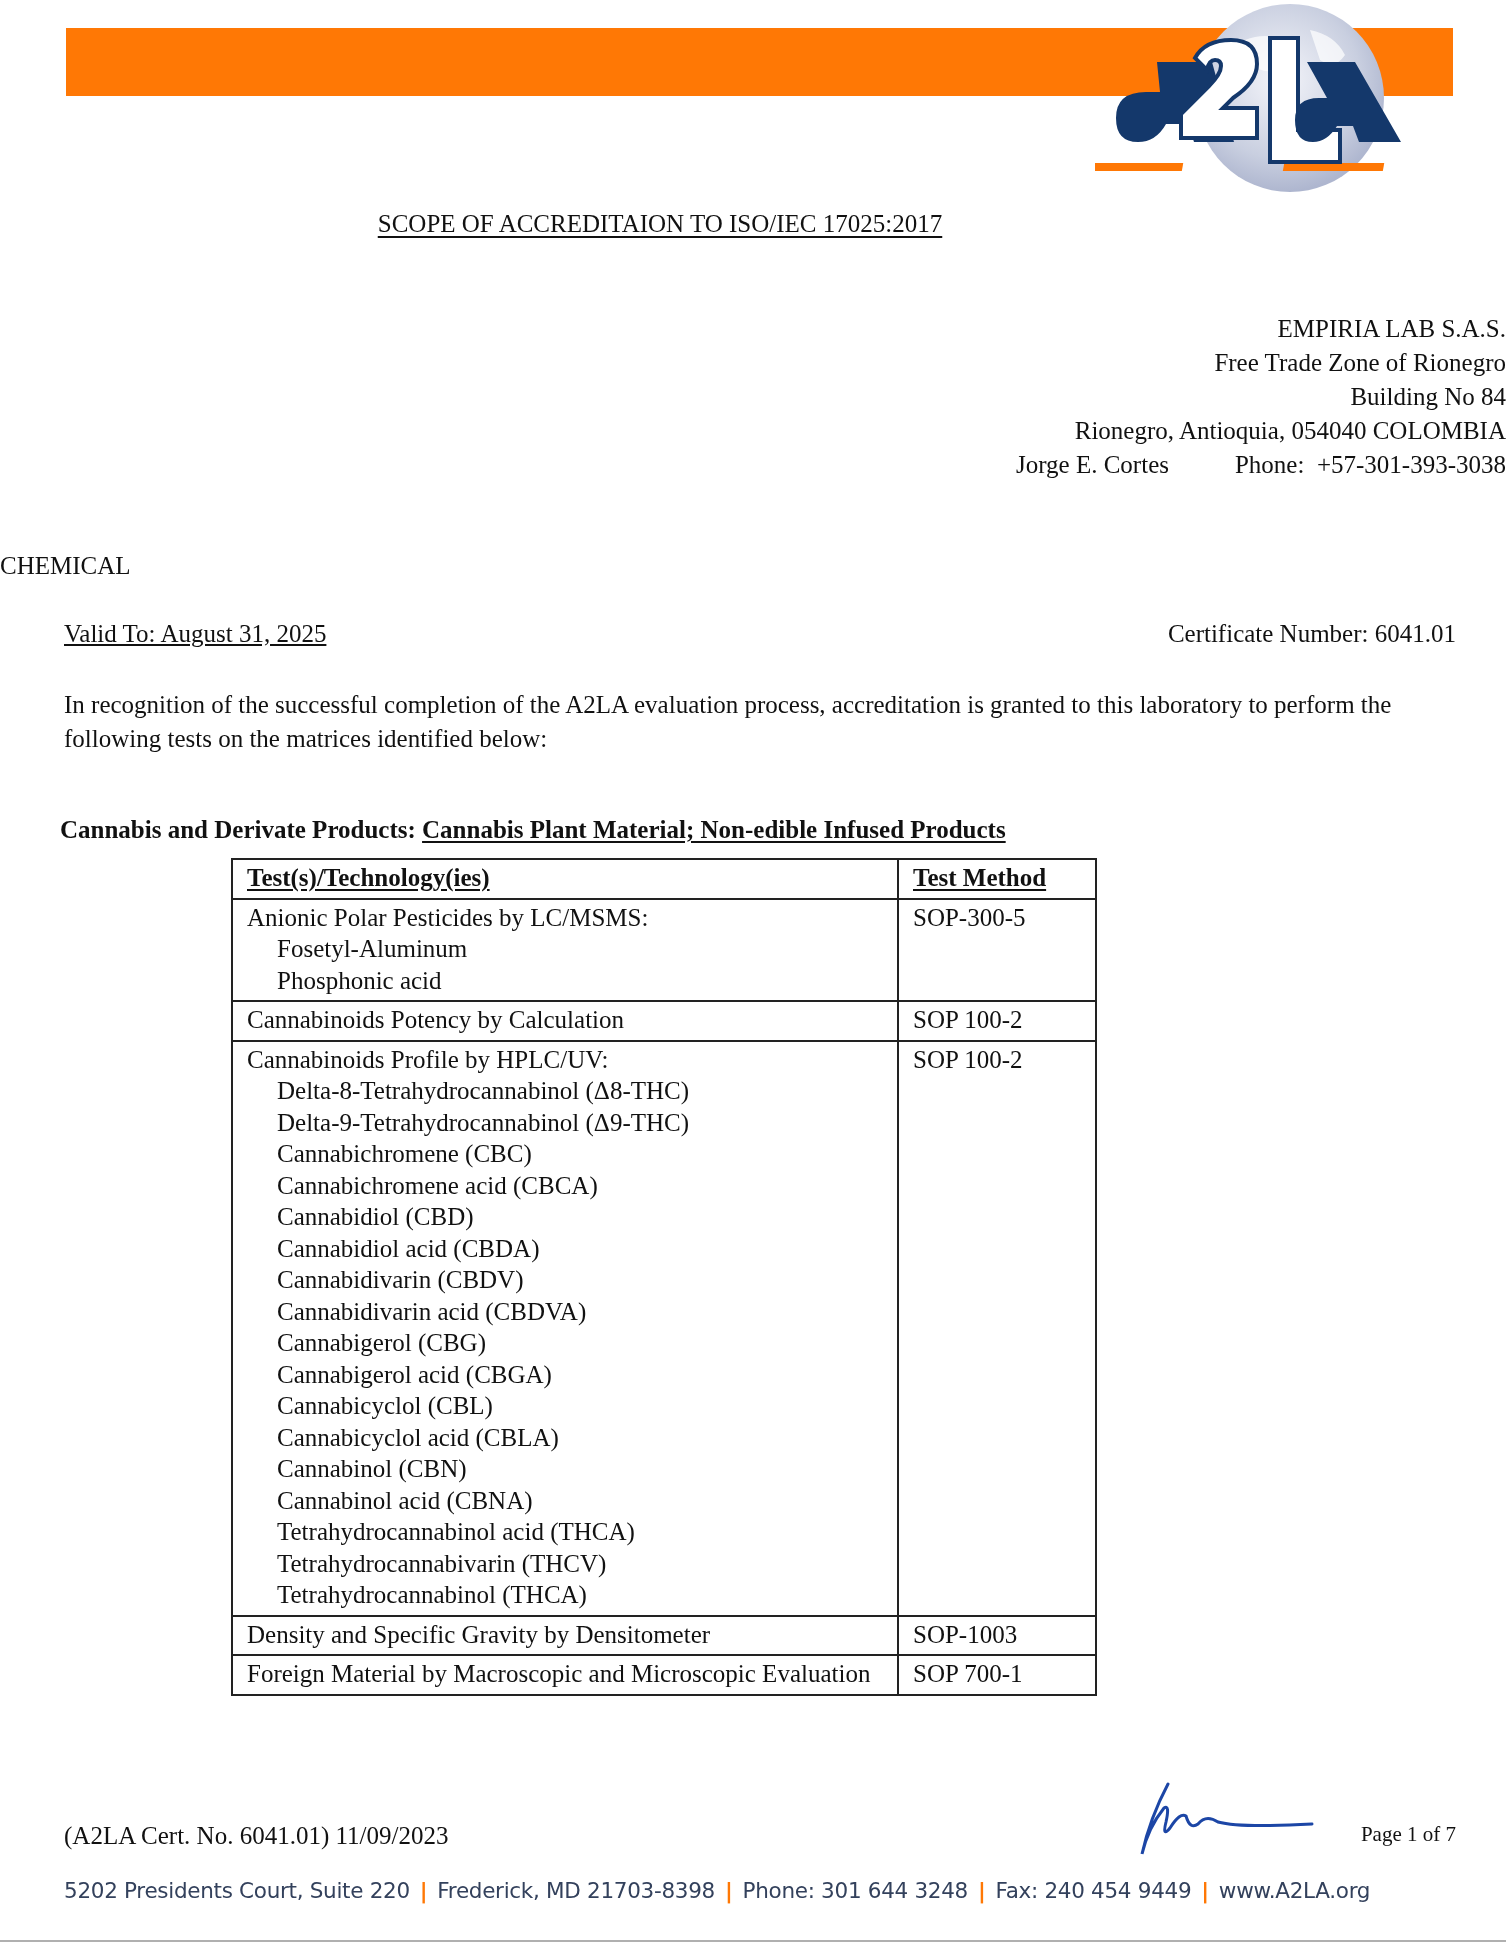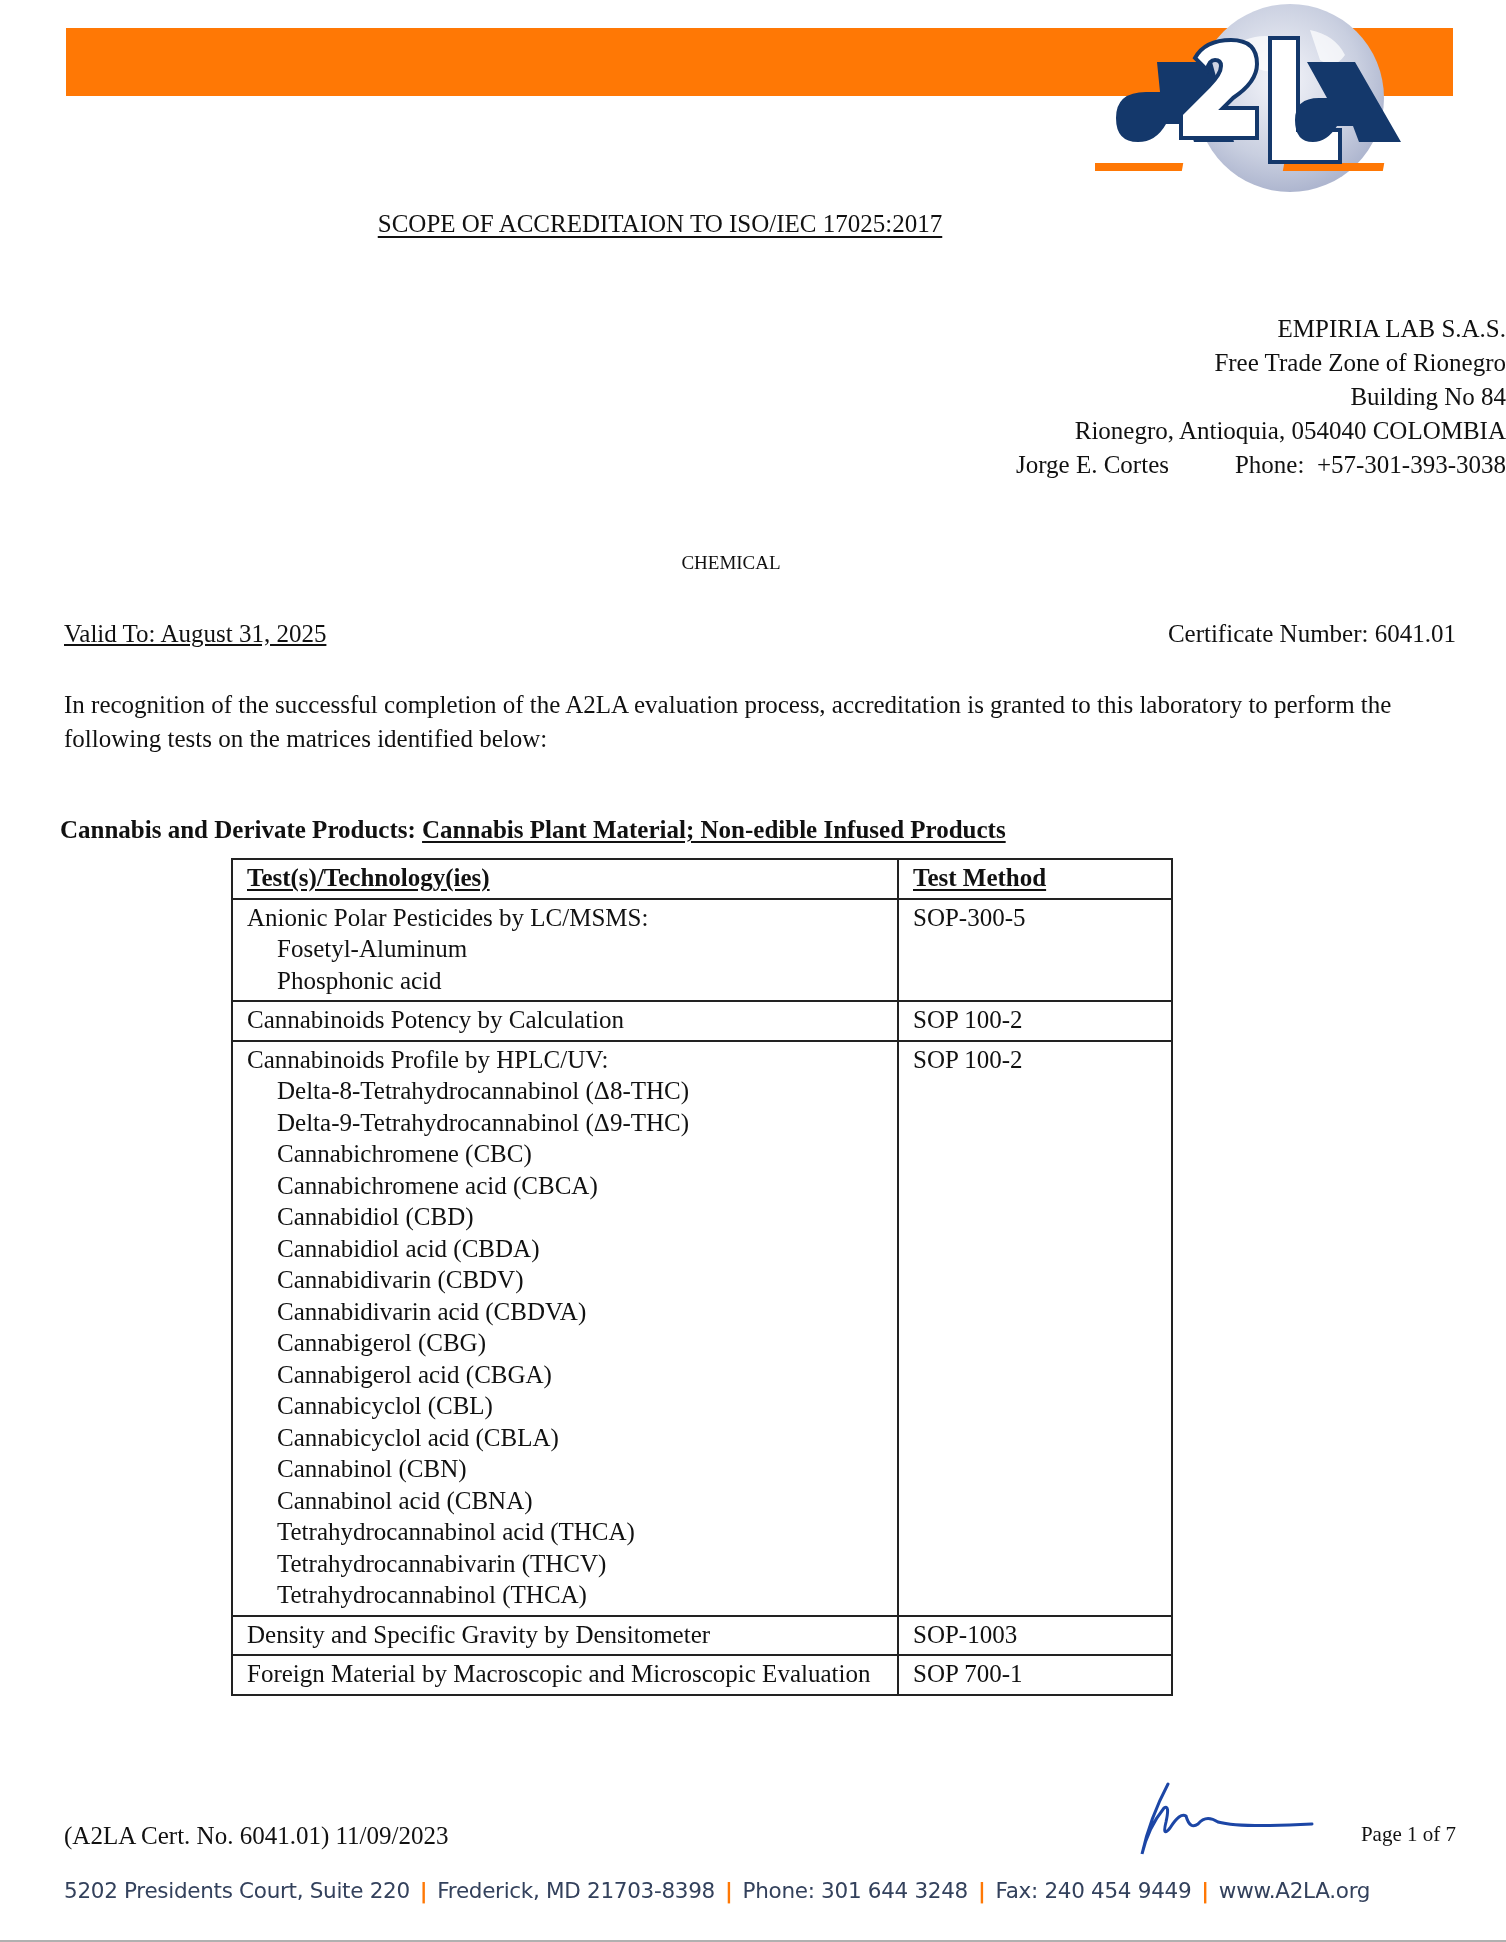--- a/index.html
+++ b/index.html
@@ -5,27 +5,27 @@
     html, body { margin:0; padding:0; background:#ffffff; }
     body { width:1506px; height:1942px; position:relative; overflow:hidden;
            font-family:"Liberation Serif", serif; color:#111; }
     .abs { position:absolute; }
     .banner { left:66px; top:28px; width:1387px; height:68px; background:#ff7805; }
     .logo { left:1095px; top:0px; width:330px; height:200px; }
     .title { left:0; width:1320px; top:210px; text-align:center; font-size:25px; }
     .title span { text-decoration:underline; text-underline-offset:4px; }
     .addr { left:0; width:1506px; top:312px; text-align:right; font-size:25px; line-height:34px; }
     .addr div { white-space:pre; }
-    .discipline { left:0; width:1462px; top:552px; text-align:center; font-size:19px; }
+    .discipline { left:0; width:1462px; top:552px; font-size:25px; }
     .valid { left:64px; top:620px; font-size:25px;text-decoration:underline; }
     .cert { right:50px; top:620px; font-size:25px; }
     .intro { left:64px; top:688px; width:1400px; font-size:25px; line-height:34px; }
     .matrix { left:60px; top:788px; font-size:25px; font-weight:bold;margin-top:28px; }
     .matrix .u { text-decoration:underline; text-underline-offset:3px; }
-    table.scope { position:absolute; left:231px; top:858px; width:942px; border-collapse:collapse;
+    table.scope { position:absolute; left:231px; top:858px; width:866px; border-collapse:collapse;
                   font-size:25px; }
     table.scope td, table.scope th { border:2px solid #222; vertical-align:top; text-align:left;
                   padding:2px 14px 4px 14px; line-height:31.5px; }
     table.scope th { font-weight:bold; }
     table.scope th span { text-decoration:underline; text-underline-offset:3px; }
     table.scope td.c1 { width:636px; }
     .sub { padding-left:30px; }
     .foot-cert { left:64px; top:1822px; font-size:25px; }
     .page { right:50px; top:1822px; font-size:21px; }
     .sig { left:1130px; top:1778px; width:185px; height:80px; }

